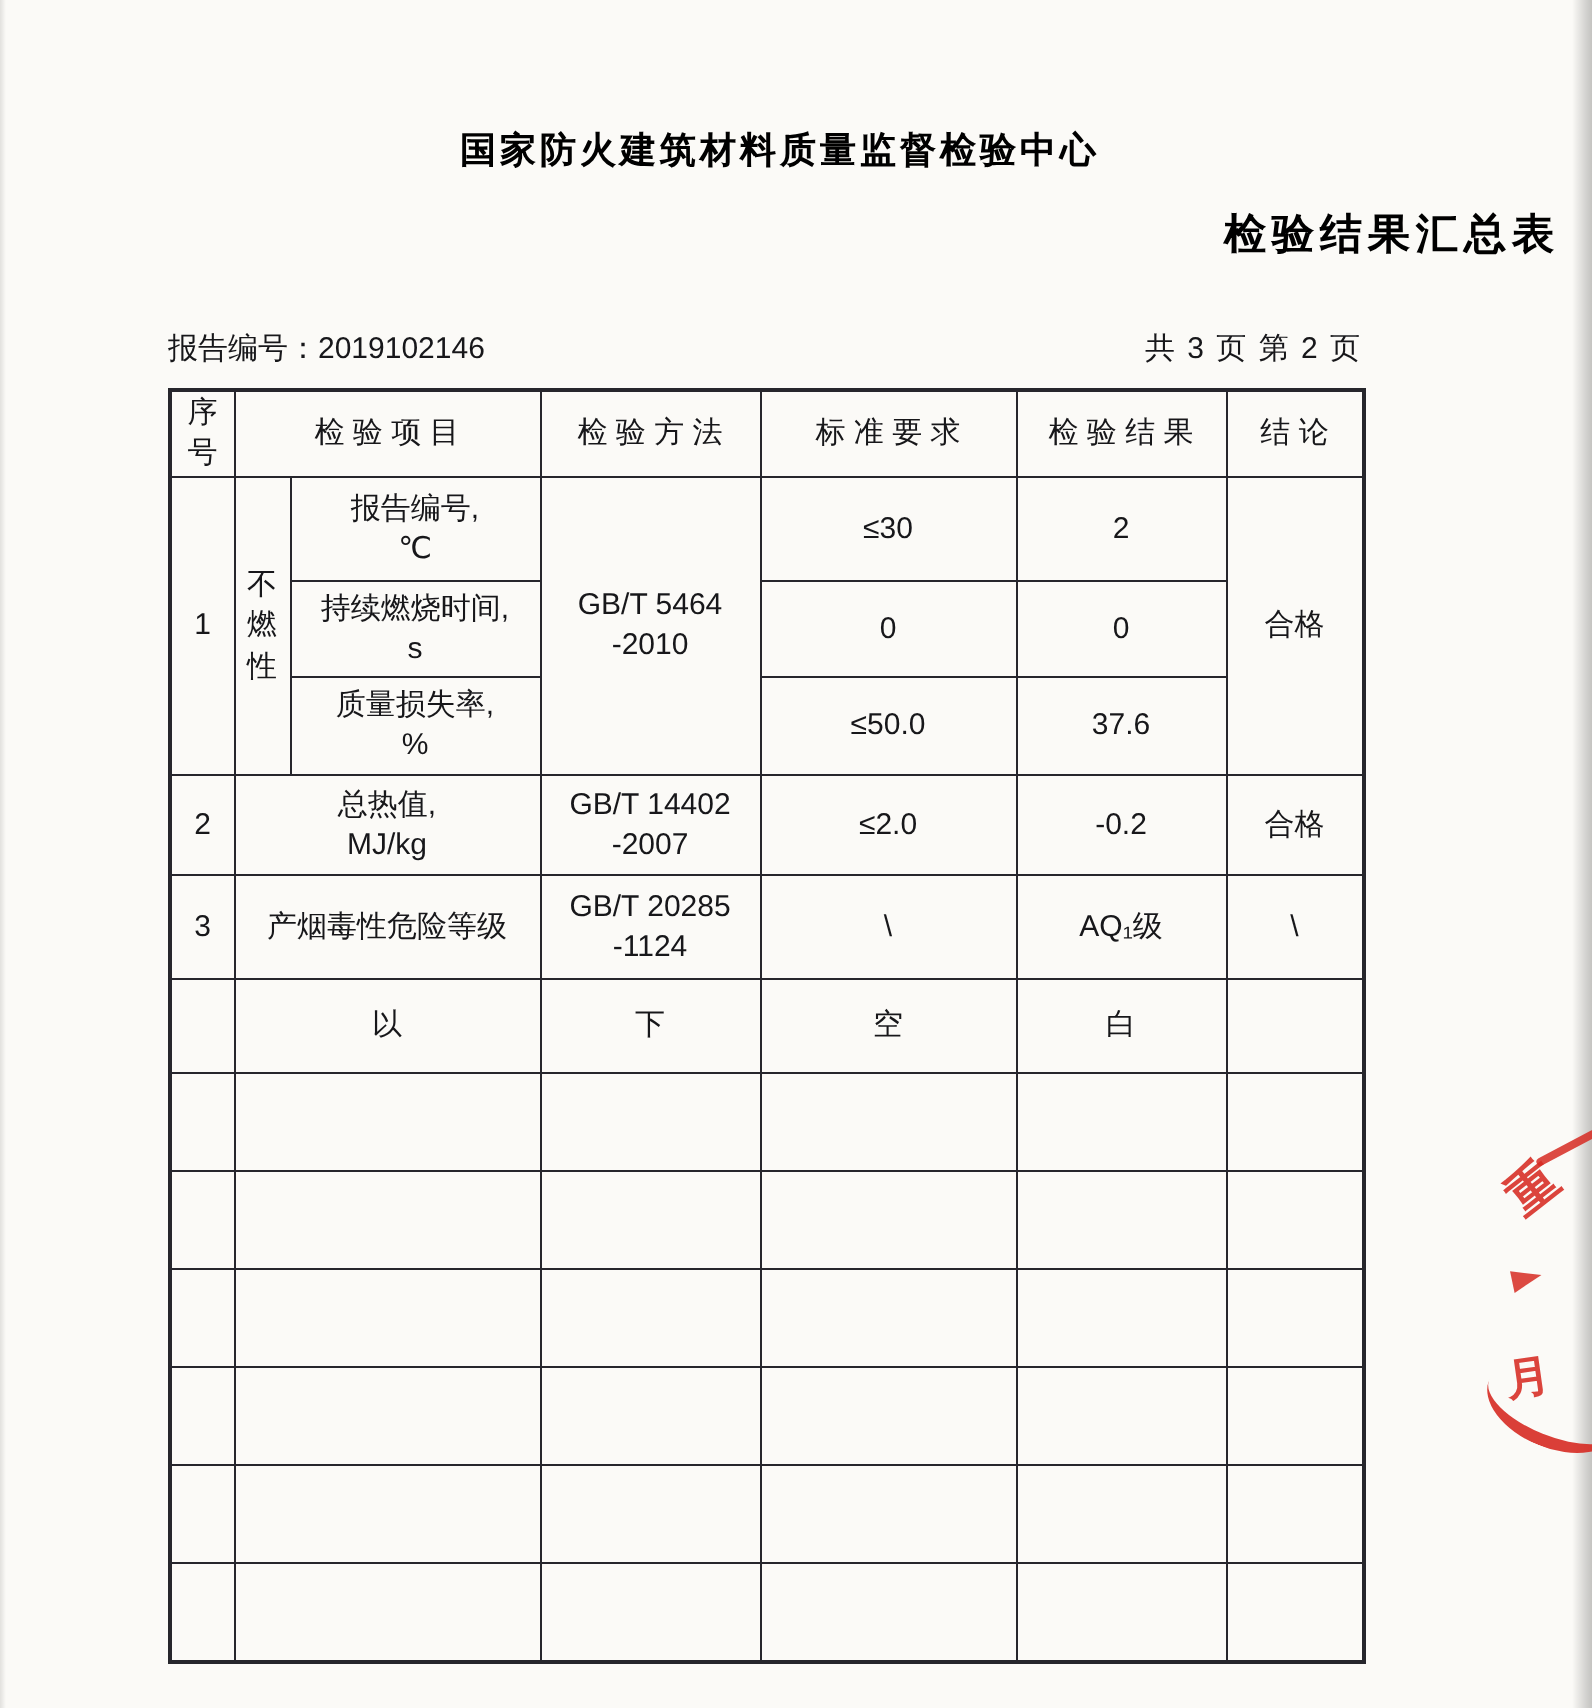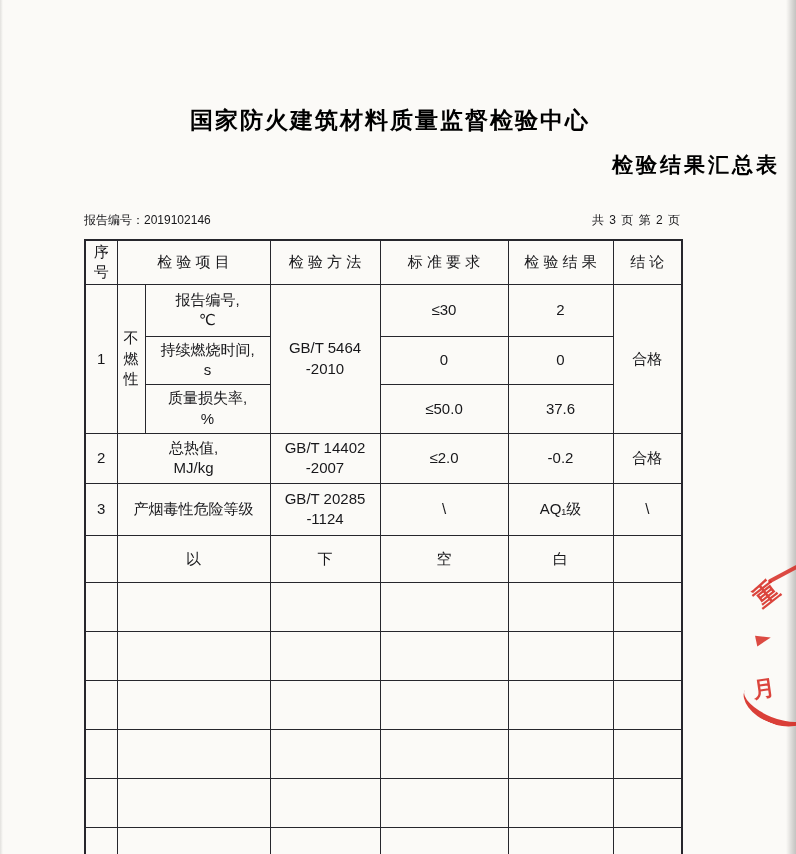--- a/index.html
+++ b/index.html
@@ -15,37 +15,37 @@
   .edge-right {
     position: absolute; top: 0; right: 0; width: 10px; height: 100%;
     background: linear-gradient(to right, rgba(0,0,0,0.00), rgba(0,0,0,0.16) 70%, rgba(0,0,0,0.22));
   }
   .edge-left {
     position: absolute; top: 0; left: 0; width: 3px; height: 100%;
     background: linear-gradient(to right, rgba(0,0,0,0.10), rgba(0,0,0,0));
   }
 
   .doc-title {
-    margin: 0; padding-top: 108px;
+    margin: 0; padding-top: 66px;
     text-align: center;
-    font-size: 23px; font-weight: bold; color: #000;
+    font-size: 18px; font-weight: bold; color: #000;
     letter-spacing: 2px; line-height: 1.05;
     width: 780px;
   }
   .doc-subtitle {
     margin: 22px 0 0 0;
     text-align: right;
     font-size: 21px; font-weight: bold; color: #000;
     letter-spacing: 3px; line-height: 1;
     width: 780px;
   }
   .report-line {
     width: 597px; margin: 37px 0 0 84px;
     display: flex; justify-content: space-between; align-items: flex-end;
-    font-size: 12px; color: #17171a;
+    font-size: 15px; color: #17171a;
   }
   .report-line .pageinfo { letter-spacing: 1px; }
 
   table.result-table {
     width: 597px; margin: 10px 0 0 84px;
     border-collapse: collapse;
     table-layout: fixed;
     border: 2.2px solid #26262c;
   }
   table.result-table td, table.result-table th {

